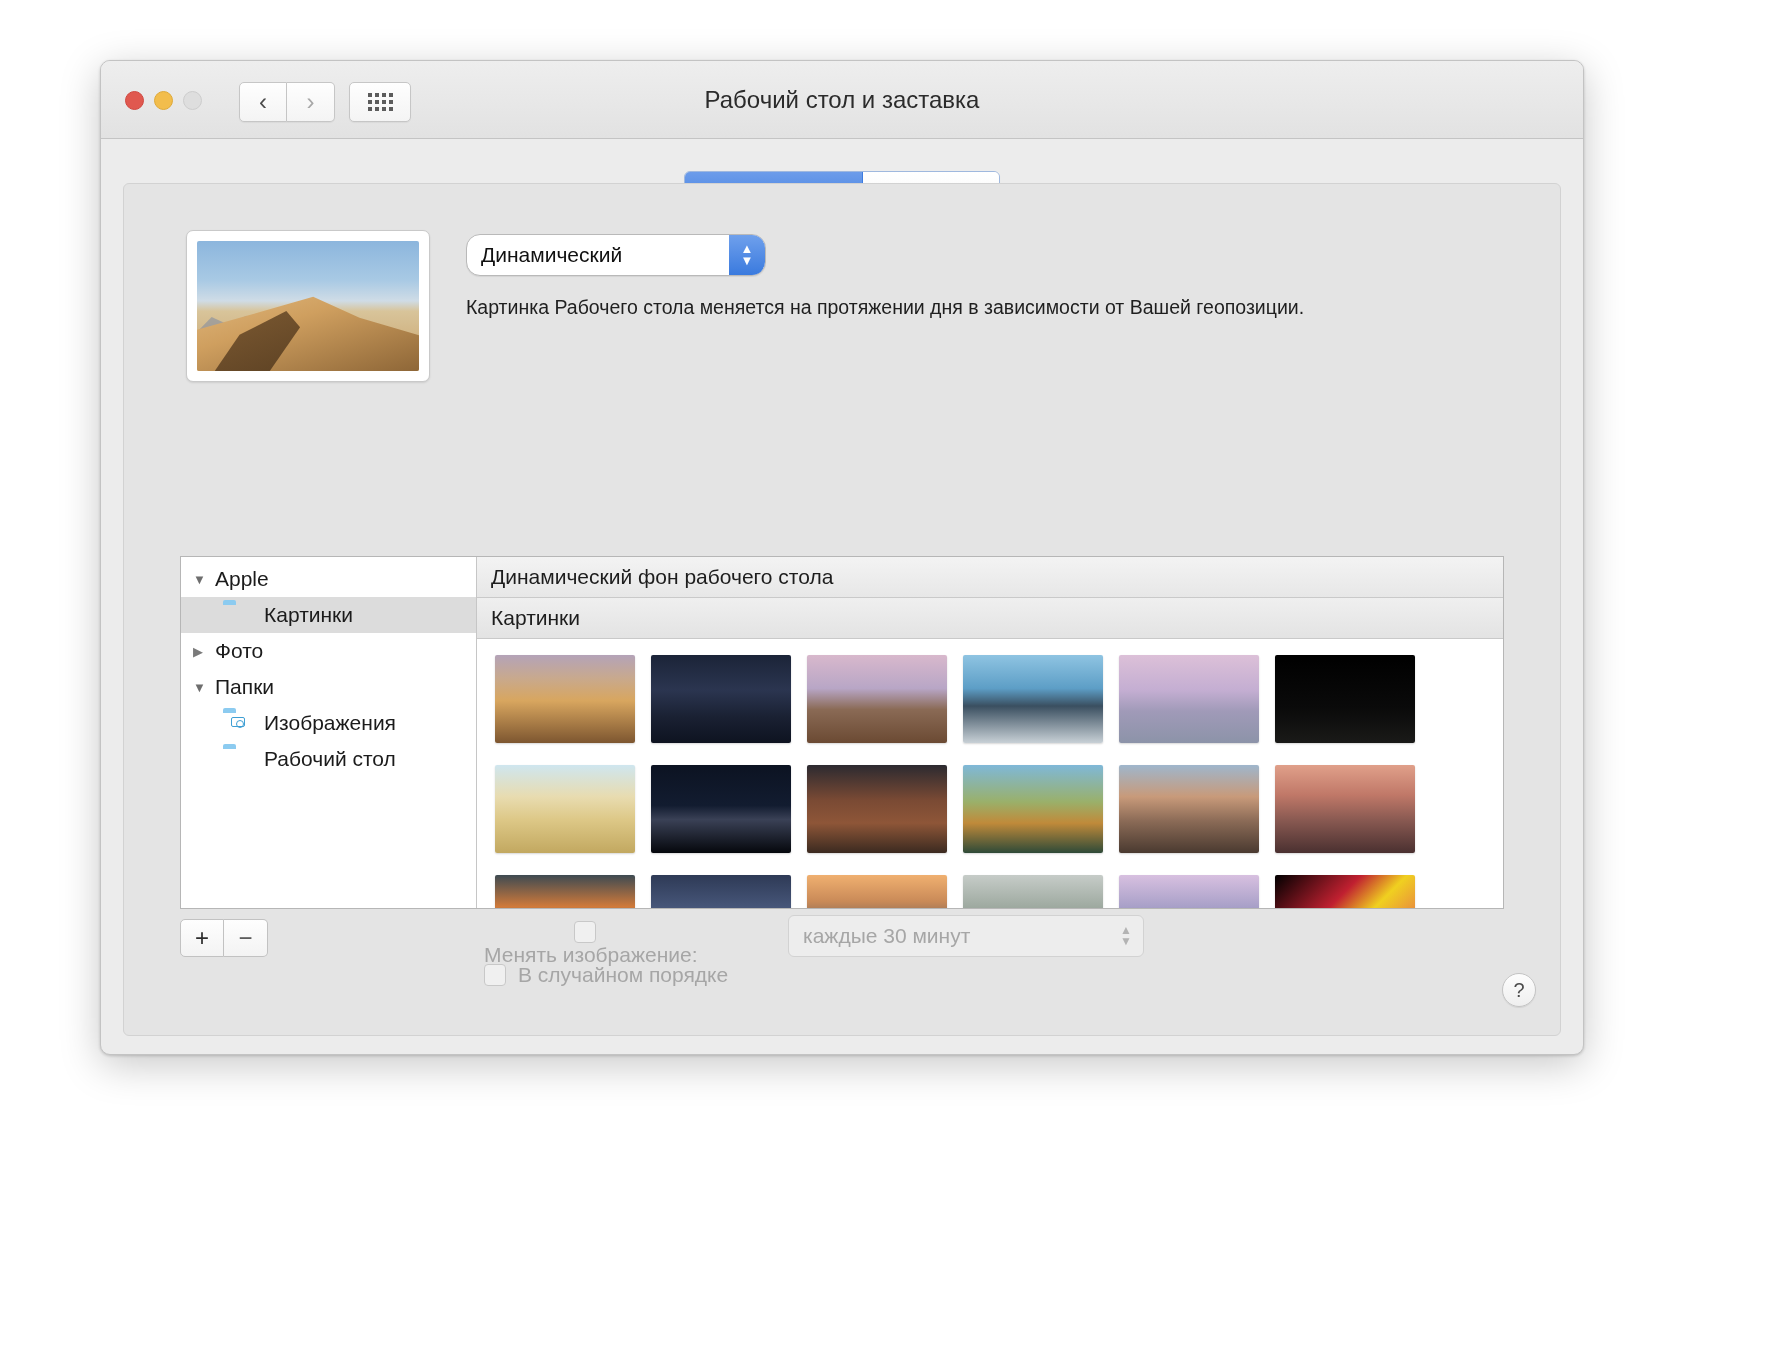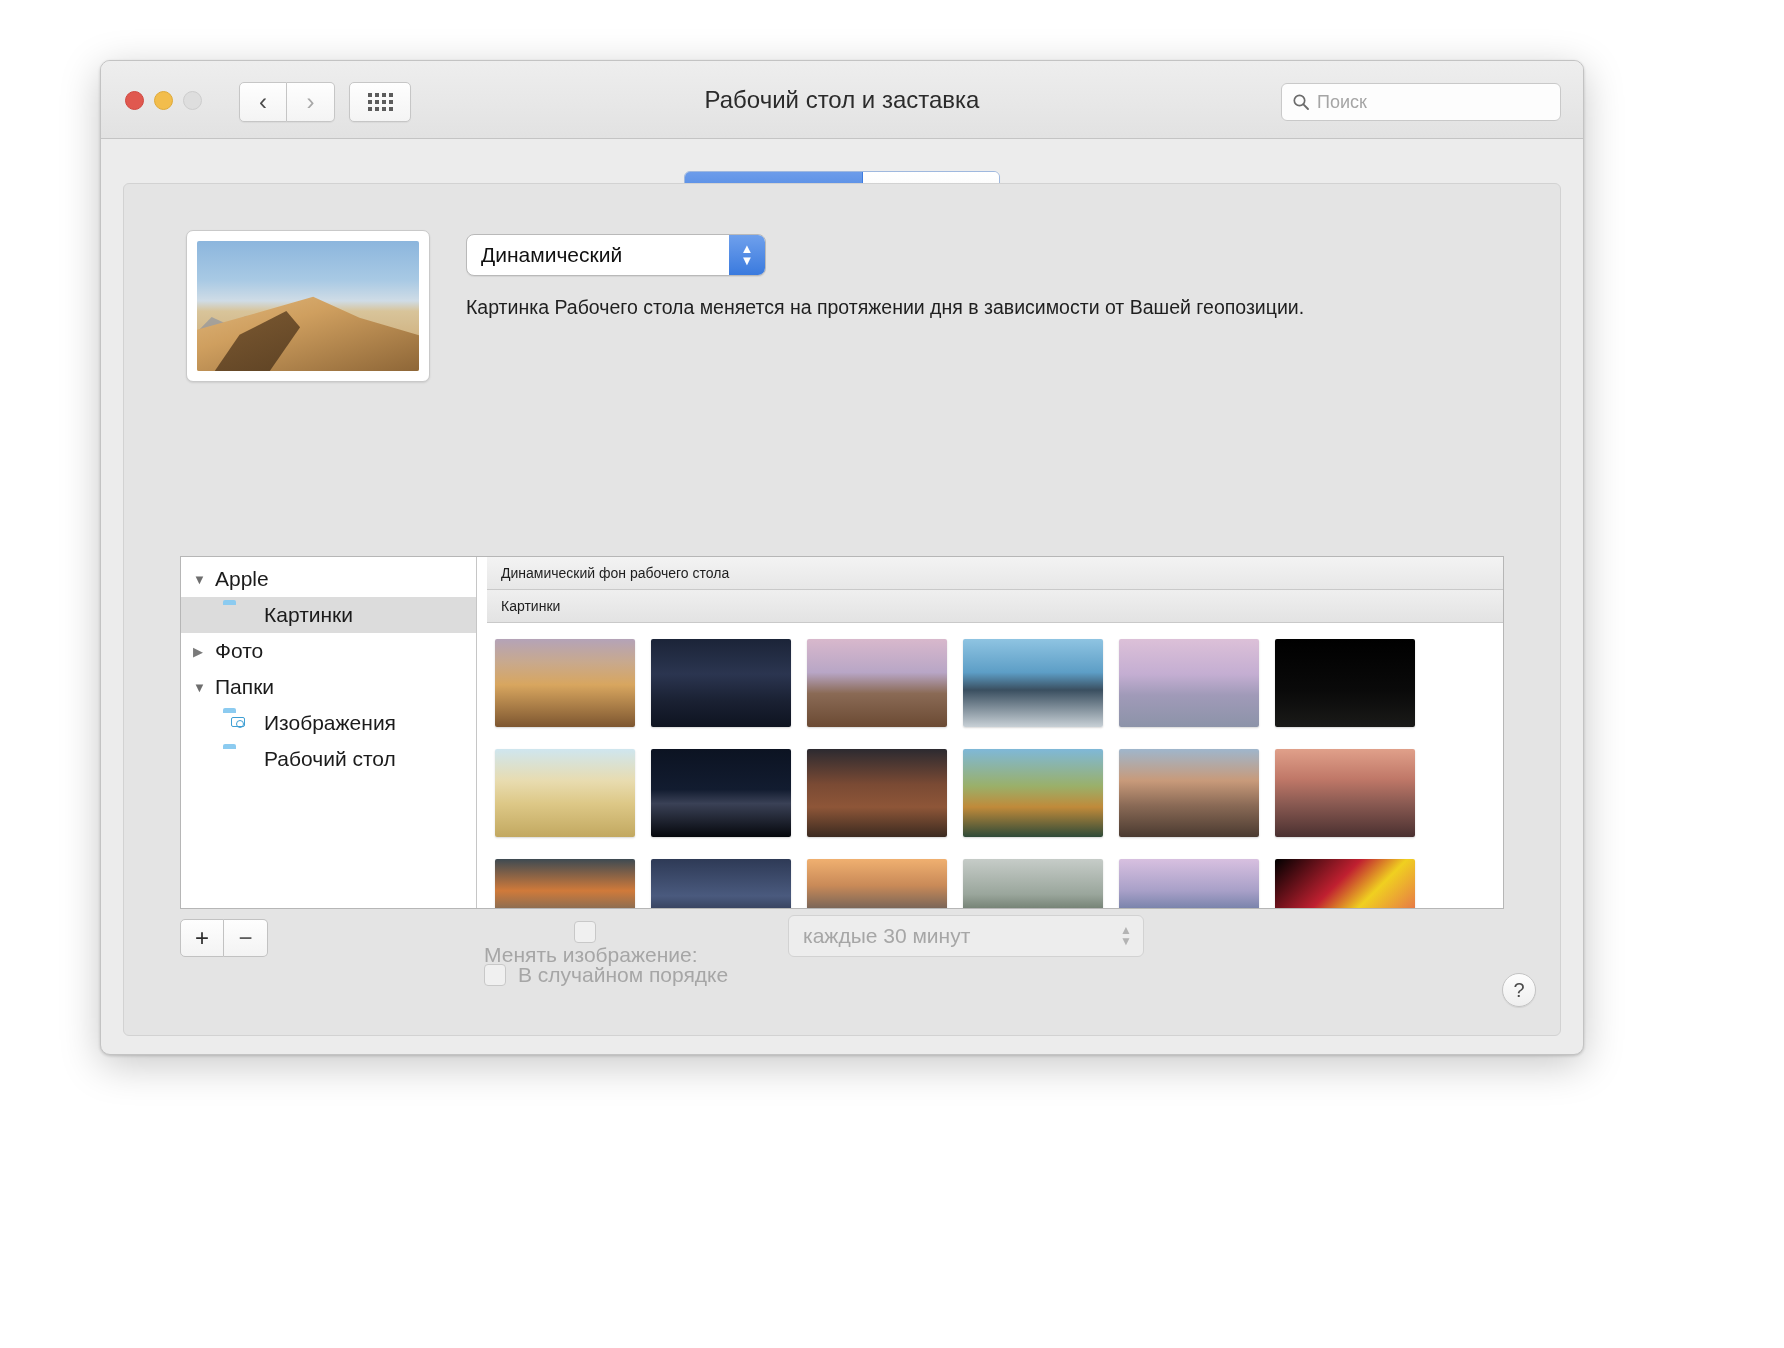--- a/index.html
+++ b/index.html
@@ -140,21 +140,21 @@
     clip-path: polygon(0% 100%, 22% 28%, 48% 66%, 74% 22%, 100% 100%);
   }
 
   .info { margin-left: 36px; padding-top: 4px; }
   .wpname { font-size: 25px; color: #1b1b1b; margin-bottom: 18px; }
 
   .popup {
     display: inline-flex; align-items: center;
     width: 300px; height: 42px;
     background: #ffffff;
-    border: 1px solid #b9b9b9; border-radius: 8px;
+    border: 1px solid #b9b9b9; border-radius: 14px;
     box-shadow: 0 1px 1px rgba(0,0,0,0.07);
     overflow: hidden;
   }
   .popup .val { flex: 1; padding-left: 14px; font-size: 21px; color: #111; }
   .stepper {
     width: 36px; height: 100%;
     background: linear-gradient(to bottom,#6fa0ec,#3a7ade);
     display: flex; flex-direction: column;
     align-items: center; justify-content: center;
     color: #fff; font-size: 13px; line-height: 12px;
@@ -209,24 +209,23 @@
   .wheel {
     width: 25px; height: 25px; border-radius: 50%;
     background: conic-gradient(#f06a6a,#f2c14e,#8fd46a,#58c8d8,#6f86e0,#c06fe0,#f06a6a);
     border: 1px solid #b9b9b9;
     box-shadow: inset 0 0 7px rgba(255,255,255,0.85);
     margin-left: 3px;
   }
 
   .gridpane { flex: 1; display: flex; flex-direction: column; background: #ffffff; overflow: hidden; }
   .ghead {
-    font-size: 14px; color: #1d1d1d;
+    font-size: 21px; color: #1d1d1d;
     padding: 8px 0 8px 14px;
     border-bottom: 1px solid #c9c9c9;
-    margin-left: 10px;
   }
   .ghead.g1 { background: linear-gradient(to bottom,#f3f3f3,#e7e7e7); }
   .ghead.g2 { background: linear-gradient(to bottom,#efefef,#e3e3e3); }
   .thumbs {
     flex: 1; overflow: hidden;
     padding: 16px 0 0 18px;
     display: grid;
     grid-template-columns: repeat(6, 140px);
     gap: 22px 16px;
     align-content: start;
@@ -318,27 +317,20 @@
           <i></i>
           <i></i>
           <i></i>
           <i></i>
           <i></i>
       </span>
     </div>
 
     <div class="wintitle">Рабочий стол и заставка</div>
 
-    <div class="searchbox">
-      <svg width="18" height="18" viewBox="0 0 18 18">
-        <circle cx="7.5" cy="7.5" r="5.2" fill="none" stroke="#6b6b6b" stroke-width="1.7"></circle>
-        <line x1="11.4" y1="11.4" x2="16" y2="16" stroke="#6b6b6b" stroke-width="1.9" stroke-linecap="round"></line>
-      </svg>
-      <span class="searchph">Поиск</span>
-    </div>
   </div>
 
   <div class="tabrow">
     <div class="tabs">
       <div class="tab active">Рабочий стол</div>
       <div class="tab">Заставка</div>
     </div>
   </div>
 
   <div class="panel">

